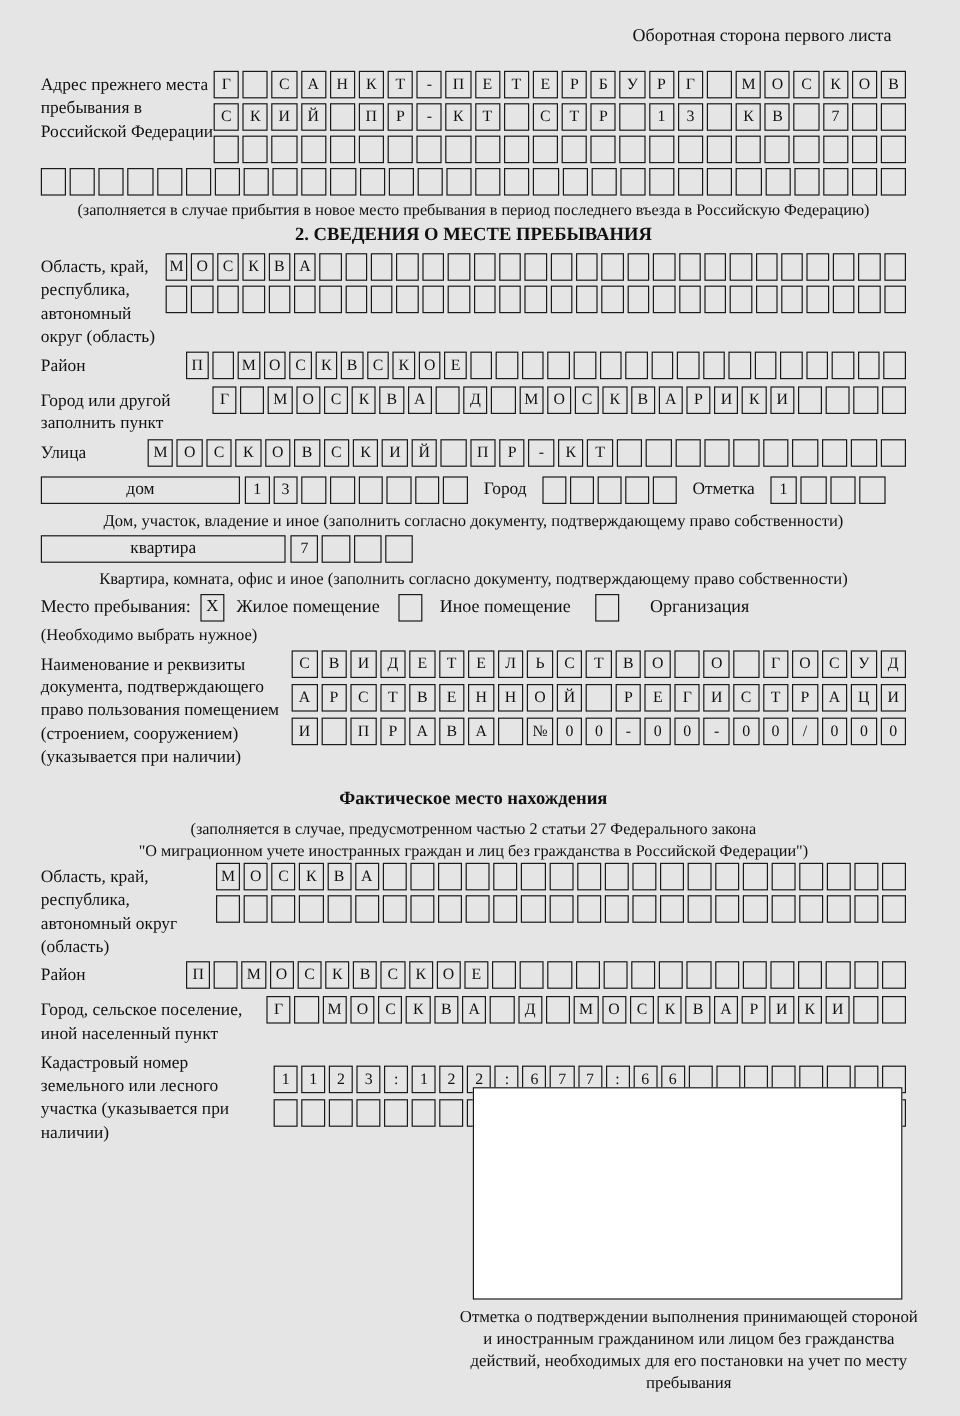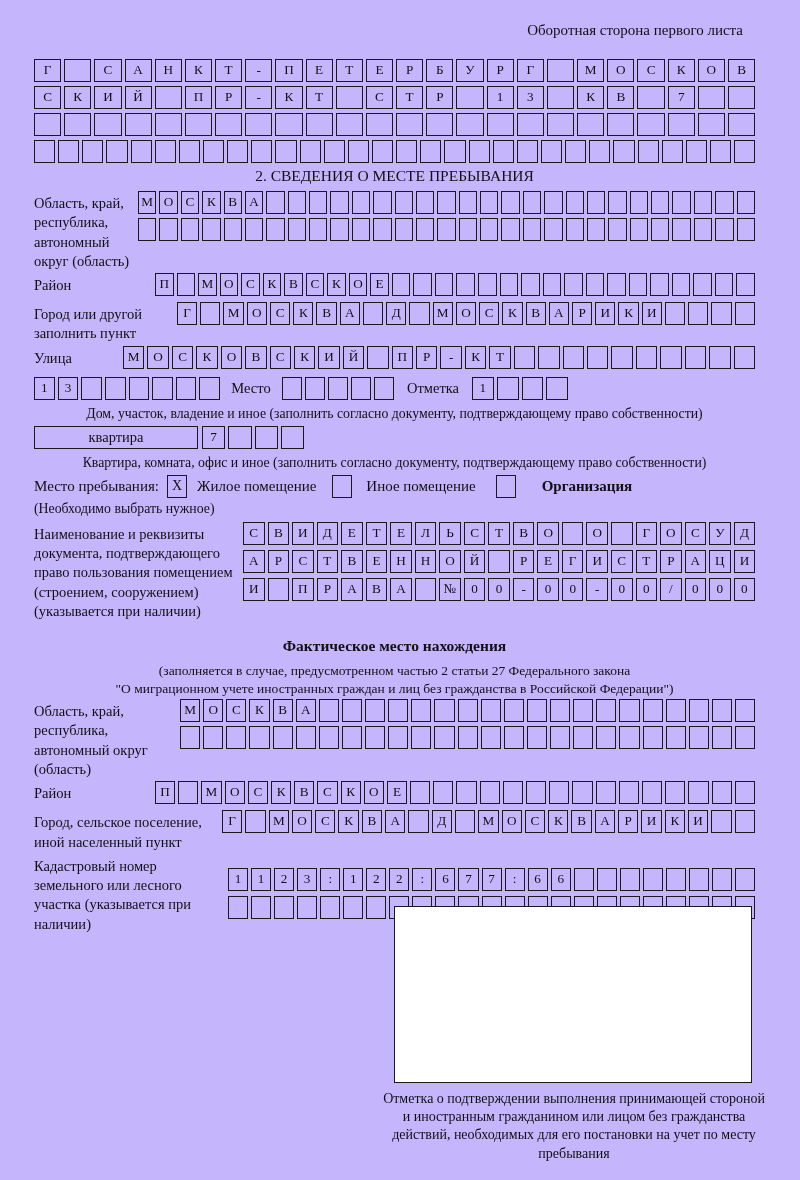--- a/index.html
+++ b/index.html
@@ -1,70 +1,71 @@
 <!DOCTYPE html>
 <html><head>
 <meta charset="utf-8">
 <style>
   html,body{margin:0;padding:0;background:#fff;}
   *{box-sizing:border-box;}
   .page{
-    width:800px;height:1180px;position:relative;background:#c4b5fd;
+    width:800px;height:1180px;position:relative;background:#e5e5e5;
     padding:22px 45px 0 34px;
     font-family:"Liberation Serif","DejaVu Serif",serif;color:#111;
   }
   .corner{ text-align:right;font-size:15px;padding-right:12px;margin-bottom:20px;}
   .row{display:flex;align-items:flex-start;}
   .lbl{font-size:14.5px;line-height:1.33;flex:0 0 auto;padding-top:3px;}
   .cellcol{flex:1 1 auto;min-width:0;}
   .cells{display:flex;gap:3px;margin-bottom:4px;flex:1 1 auto;min-width:0;}
   .cell{
     flex:1 0 0;height:23px;border:1.6px solid #1a1a1a;
     font-size:13.2px;line-height:20px;text-align:center;overflow:hidden;
     font-family:"Liberation Serif","DejaVu Serif",serif;
   }
   .w144{width:144px;} .w104{width:104px;} .w121{width:121px;} .w143{width:143px;}
   .w89{width:89px;}  .w209{width:209px;} .w146{width:146px;} .w188{width:188px;} .w194{width:194px;}
   .center{text-align:center;}
   .smallnote{font-size:13.5px;margin-bottom:4px;}
-  .sectitle{font-size:15.5px;font-weight:normal;margin:2px 0 6px 0;}
+  .sectitle{font-size:15.5px;font-weight:bold;margin:2px 0 6px 0;}
   .mb2{margin-bottom:2px;} .mb4{margin-bottom:4px;} .mt4{margin-top:4px;}
   .widebox{
     border:1.6px solid #1a1a1a;height:23px;text-align:center;
     font-size:14.5px;line-height:21px;flex:0 0 auto;
   }
   .inlbl{font-size:14.5px;line-height:23px;flex:0 0 auto;text-align:center;}
   .caption{font-size:13.8px;text-align:center;margin:2px 0 4px 0;}
   .chkrow{display:flex;align-items:center;font-size:15px;margin-top:4px;}
   .chk{
     width:20px;height:23px;border:1.6px solid #1a1a1a;flex:0 0 auto;
     text-align:center;font-size:14px;line-height:20px;
   }
   .ml8{margin-left:8px;} .ml10{margin-left:10px;text-align:right;} .ml14{margin-left:14px;}
-  .ml16{margin-left:16px;} .ml20{margin-left:20px;} .ml26{margin-left:26px;font-weight:bold;}
+  .ml16{margin-left:16px;} .ml20{margin-left:20px;} .ml26{margin-left:26px;}
   .choosenote{width:600px;font-size:13.8px;margin:3px 0 5px 0;}
   .facttitle{font-size:15.5px;font-weight:bold;text-align:center;margin:16px 0 8px 0;}
   .subline{font-size:13.5px;text-align:center;margin-bottom:2px;}
   .stampbox{
     position:absolute;left:394px;top:906px;width:358px;height:177px;
     border:1.8px solid #1a1a1a;background:#fff;
   }
   .stampcaption{
     position:absolute;left:378px;top:1090px;width:392px;
     font-size:14px;line-height:1.3;text-align:center;
   }
 </style>
 </head>
 <body>
 
 <div class="page">
 
   <div class="corner">Оборотная сторона первого листа</div>
 
   <div class="row">
+    <div class="lbl w144">Адрес прежнего места пребывания в Российской Федерации</div>
     <div class="cellcol">
       <div class="cells">
           <span class="cell">Г</span>
           <span class="cell"></span>
           <span class="cell">С</span>
           <span class="cell">А</span>
           <span class="cell">Н</span>
           <span class="cell">К</span>
           <span class="cell">Т</span>
           <span class="cell">-</span>
@@ -164,20 +165,21 @@
       <span class="cell"></span>
       <span class="cell"></span>
       <span class="cell"></span>
       <span class="cell"></span>
       <span class="cell"></span>
       <span class="cell"></span>
       <span class="cell"></span>
       <span class="cell"></span>
       <span class="cell"></span>
     </div>
+  <div class="smallnote center">(заполняется в случае прибытия в новое место пребывания в период последнего въезда в Российскую Федерацию)</div>
 
   <div class="sectitle center">2. СВЕДЕНИЯ О МЕСТЕ ПРЕБЫВАНИЯ</div>
 
   <div class="row mb2">
     <div class="lbl w104">Область, край, республика, автономный округ (область)</div>
     <div class="cellcol">
       <div class="cells">
           <span class="cell">М</span>
           <span class="cell">О</span>
           <span class="cell">С</span>
@@ -333,50 +335,51 @@
         <span class="cell"></span>
         <span class="cell"></span>
         <span class="cell"></span>
         <span class="cell"></span>
         <span class="cell"></span>
         <span class="cell"></span>
       </div>
   </div>
 
   <div class="row mb2 mt4">
+    <div class="widebox" style="width:166px;margin-right:4px;">дом</div>
     <div class="cells" style="flex:0 0 186px;">
         <span class="cell">1</span>
         <span class="cell">3</span>
         <span class="cell"></span>
         <span class="cell"></span>
         <span class="cell"></span>
         <span class="cell"></span>
         <span class="cell"></span>
         <span class="cell"></span>
       </div>
-    <div class="inlbl" style="width:62px;">Место</div>
+    <div class="inlbl" style="width:62px;">Город</div>
     <div class="cells" style="flex:0 0 112px;">
         <span class="cell"></span>
         <span class="cell"></span>
         <span class="cell"></span>
         <span class="cell"></span>
         <span class="cell"></span>
       </div>
     <div class="inlbl" style="width:78px;">Отметка</div>
     <div class="cells" style="flex:0 0 96px;">
         <span class="cell">1</span>
         <span class="cell"></span>
         <span class="cell"></span>
         <span class="cell"></span>
       </div>
   </div>
   <div class="caption">Дом, участок, владение и иное (заполнить согласно документу, подтверждающему право собственности)</div>
 
   <div class="row mb2">
-    <div class="widebox" style="width:164px;margin-right:4px;">квартира</div>
+    <div class="widebox" style="width:204px;margin-right:4px;">квартира</div>
     <div class="cells" style="flex:0 0 102px;">
         <span class="cell">7</span>
         <span class="cell"></span>
         <span class="cell"></span>
         <span class="cell"></span>
       </div>
   </div>
   <div class="caption">Квартира, комната, офис и иное (заполнить согласно документу, подтверждающему право собственности)</div>
 
   <div class="chkrow">

